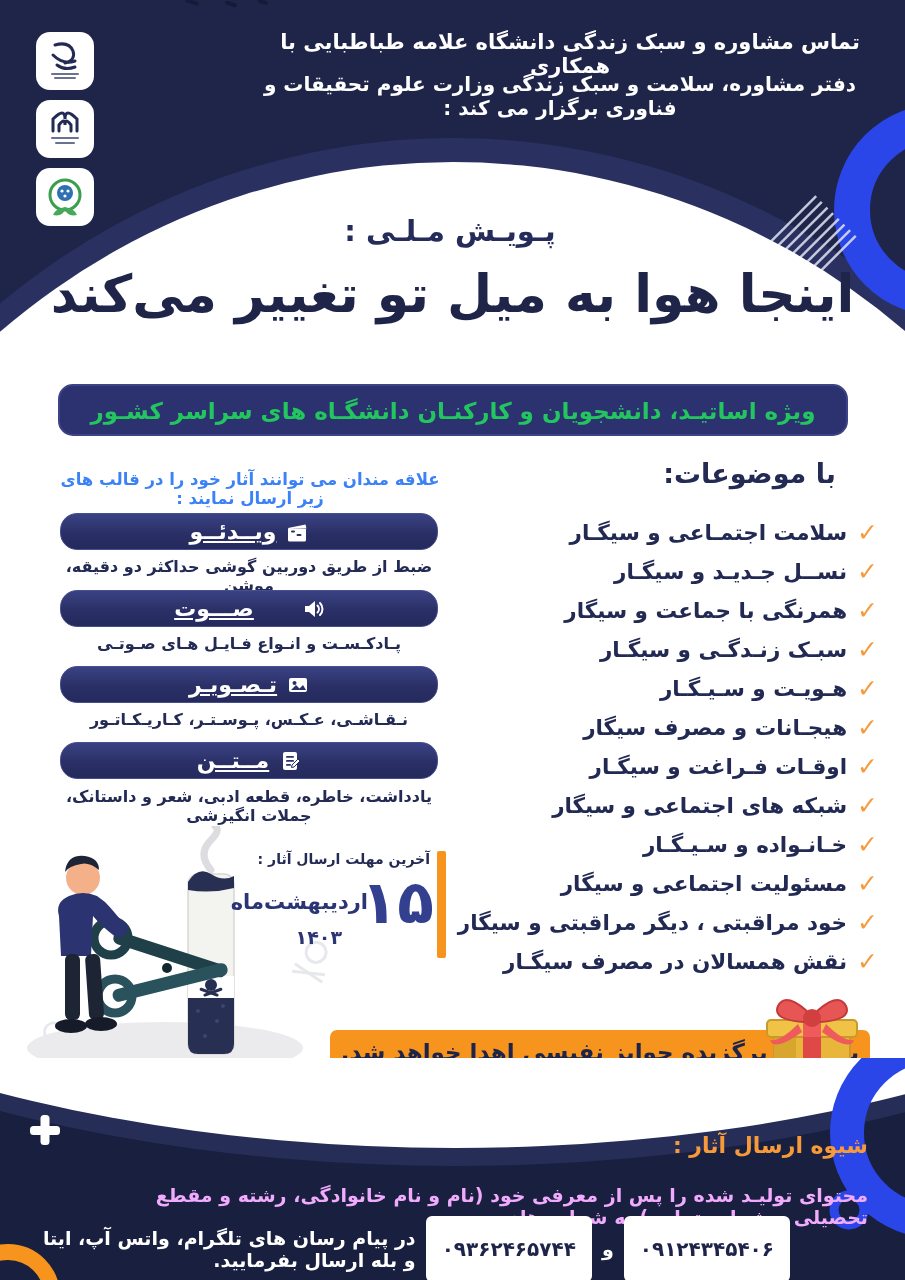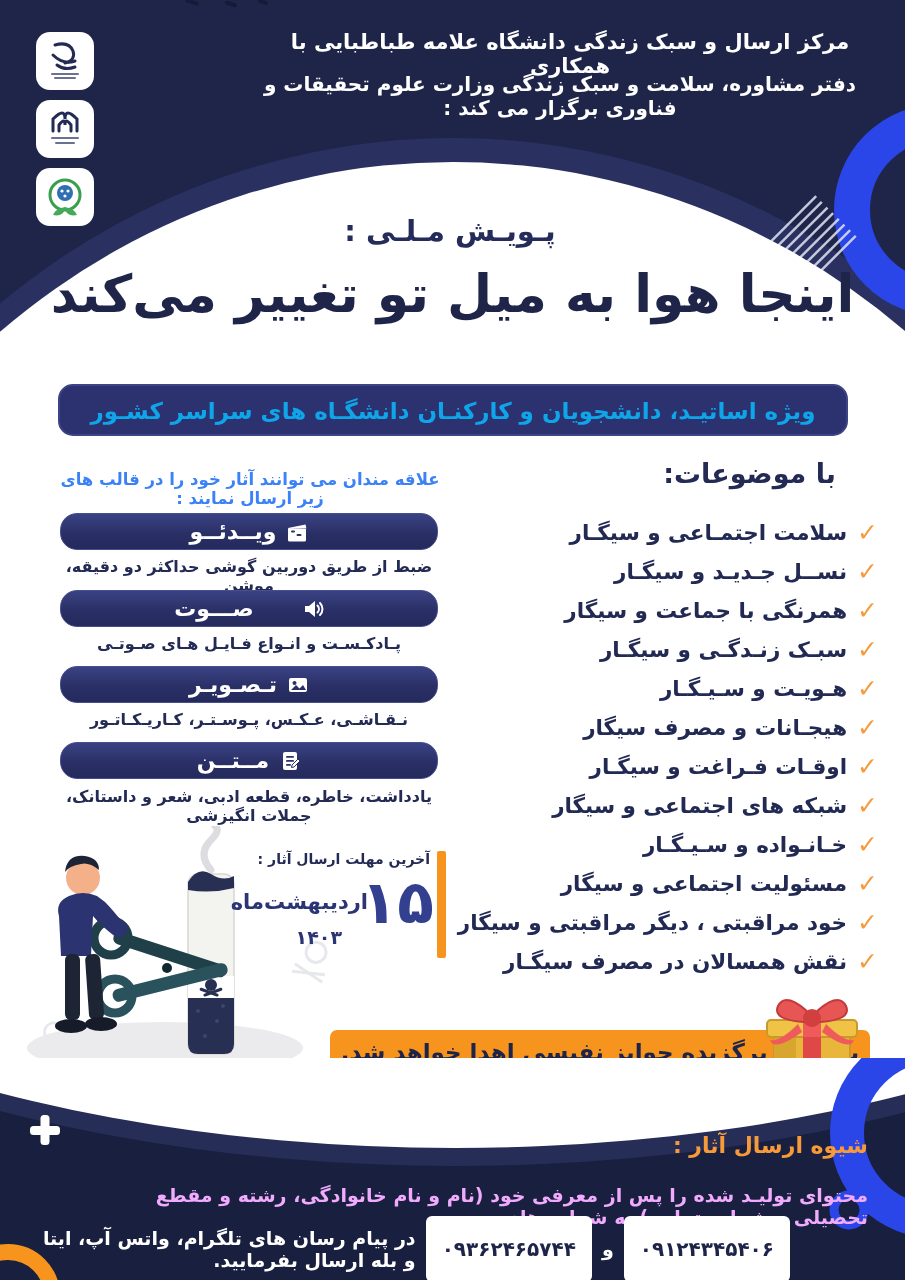--- a/index.html
+++ b/index.html
@@ -16,27 +16,27 @@
   .hdr-white{left:-262px;top:162px;width:1430px;height:1500px;border-radius:50%;background:#ffffff;z-index:4;}
   .hdr-text{z-index:5;color:#fff;text-align:center;font-weight:bold;}
   .hdr-line1{left:250px;top:30px;width:640px;font-size:21px;}
   .hdr-line2{left:230px;top:72px;width:660px;font-size:20px;}
   .logos{left:36px;top:32px;z-index:5;display:flex;flex-direction:column;gap:10px;}
   .logo{width:58px;height:58px;background:#fff;border-radius:14px;display:flex;align-items:center;justify-content:center;}
   
   .kicker{left:200px;top:214px;width:500px;z-index:6;text-align:center;font-size:29px;font-weight:bold;color:#252c5a;}
   .main-title{left:20px;top:264px;width:865px;z-index:6;text-align:center;font-size:52px;font-weight:bold;color:#1f2449;}
   .audience-pill{left:58px;top:384px;width:790px;height:52px;z-index:6;background:#2c3270;border:2px solid #3c4386;
-    border-radius:15px;color:#0ea5e9;font-size:23px;font-weight:bold;text-align:center;line-height:50px;box-sizing:border-box;}
+    border-radius:15px;color:#22c55e;font-size:23px;font-weight:bold;text-align:center;line-height:50px;box-sizing:border-box;}
   
   .fmt-intro{left:50px;top:470px;width:400px;z-index:6;text-align:center;font-size:16.5px;font-weight:bold;color:#3b82f6;}
   .fmt-btn{left:60px;width:378px;height:37px;z-index:6;border-radius:17px;
     background:linear-gradient(180deg,#3a4284 0%,#2a3066 55%,#242a5c 100%);
     border:1px solid #484f8e;display:flex;align-items:center;justify-content:center;gap:10px;
-    color:#fff;font-size:22px;font-weight:bold;box-sizing:border-box;}
+    color:#fff;font-size:22px;font-weight:bold;box-sizing:border-box;text-decoration:underline;}
   .fmt-desc{left:40px;width:418px;z-index:6;text-align:center;font-size:16px;font-weight:bold;color:#232a54;}
   .fmt-icon{display:inline-flex;width:22px;height:22px;}
   
   .topics{right:27px;top:458px;width:436px;z-index:6;}
   .topics h2{margin:0 42px 24px 0;font-size:27px;font-weight:bold;color:#232a54;text-align:right;}
   .topic{display:flex;direction:rtl;align-items:center;gap:10px;height:39px;}
   .topic .chk{color:#f59b3c;font-size:25px;font-weight:bold;line-height:1;}
   .topic .lbl{font-size:21.5px;font-weight:bold;color:#222a54;white-space:nowrap;}
   
   .dl-bar{left:437px;top:851px;width:9px;height:107px;background:#f7941d;z-index:6;border-radius:2px;}
@@ -122,21 +122,21 @@
         <circle cx="22" cy="20" r="15" fill="none" stroke="#3a9e4e" stroke-width="3"></circle>
         <circle cx="22" cy="18" r="8" fill="#2f6fb3"></circle>
         <circle cx="19" cy="16" r="1.6" fill="#fff"></circle>
           <circle cx="25" cy="16" r="1.6" fill="#fff"></circle>
         <circle cx="22" cy="21" r="1.6" fill="#fff"></circle>
         <path d="M22 32 q-10 2 -12 8 q10 2 12 -6 q2 8 12 6 q-2 -6 -12 -8z" fill="#45a85a"></path>
       </svg>
     </div>
   </div>
 
-  <div class="abs hdr-text hdr-line1">مرکز ارسال و سبک زندگی دانشگاه علامه طباطبایی با همکاری</div>
+  <div class="abs hdr-text hdr-line1">تماس مشاوره و سبک زندگی دانشگاه علامه طباطبایی با همکاری</div>
   <div class="abs hdr-text hdr-line2">دفتر مشاوره، سلامت و سبک زندگی وزارت علوم تحقیقات و فناوری برگزار می کند :</div>
 
   <div class="abs kicker">پـویـش مـلـی :</div>
   <h1 class="abs main-title" style="margin:0;">اینجا هوا به میل تو تغییر می‌کند</h1>
   <div class="abs audience-pill">ویژه اساتیـد، دانشجویان و کارکنـان دانشگـاه های سراسر کشـور</div>
 
   <div class="abs fmt-intro">علاقه مندان می توانند آثار خود را در قالب های زیر ارسال نمایند :</div>
 
   <div class="abs fmt-btn" style="top:513px;">
     <span class="fmt-icon">

